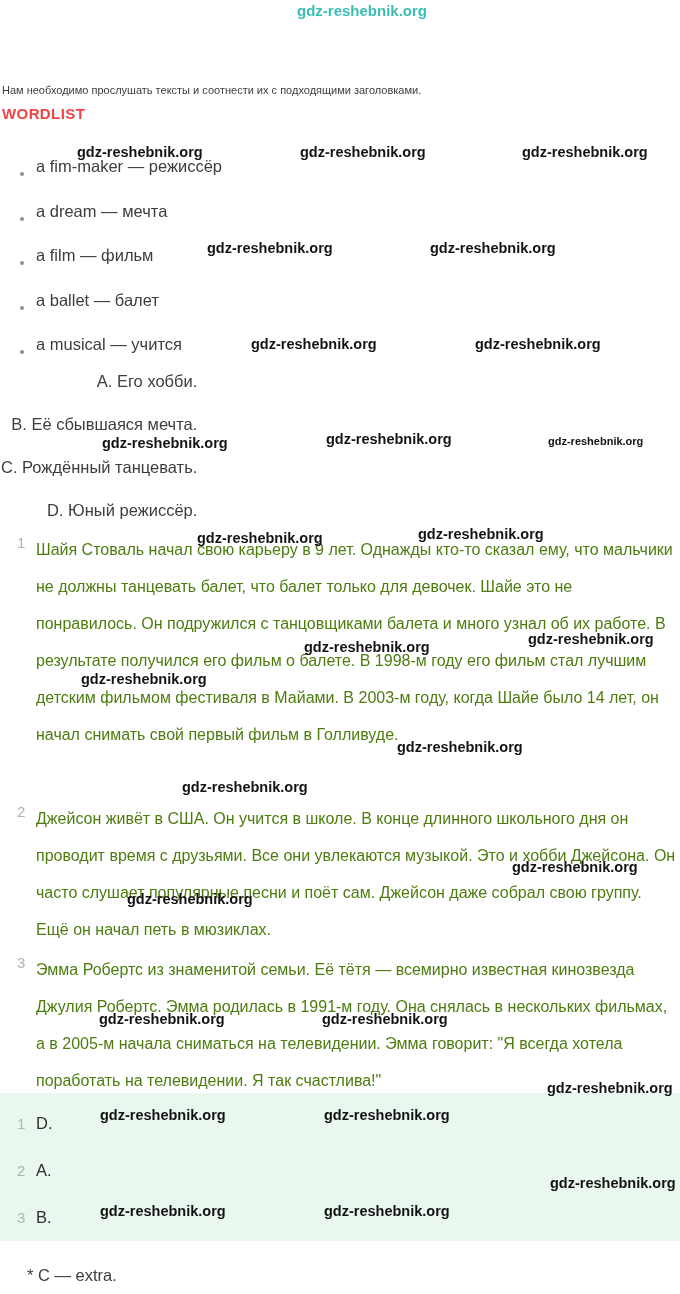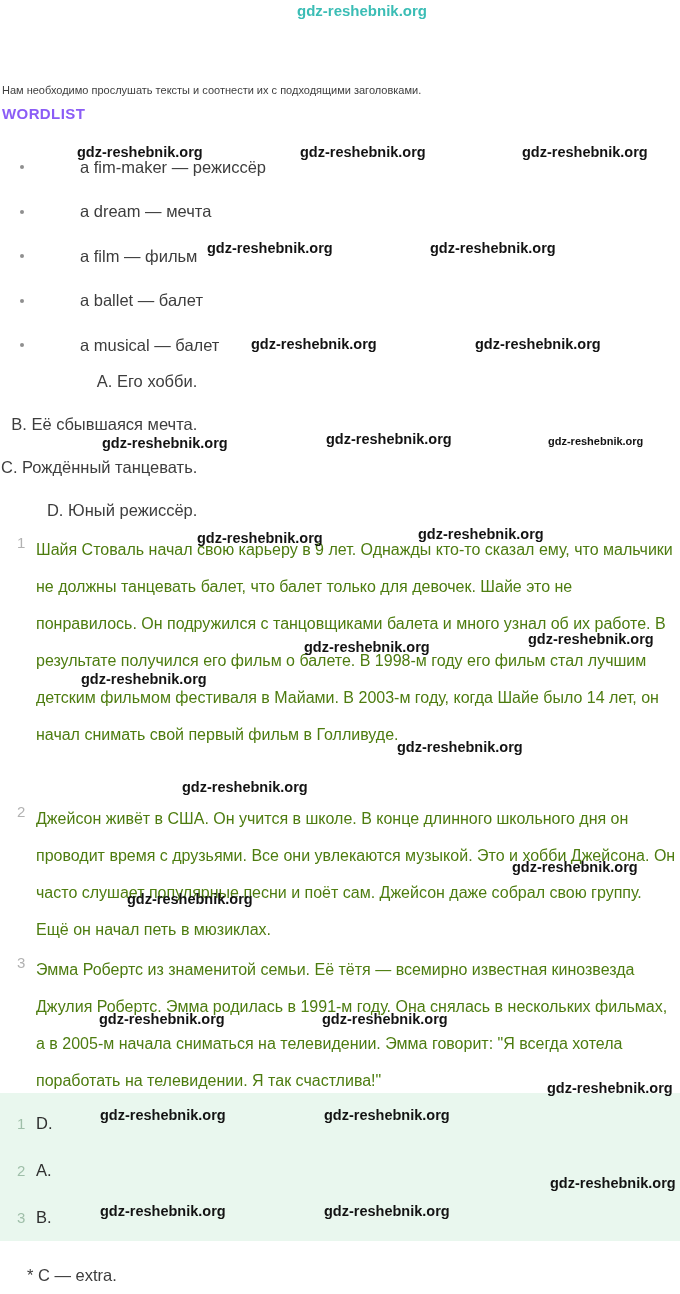--- a/index.html
+++ b/index.html
@@ -4,24 +4,24 @@
 <style>
   * { margin:0; padding:0; box-sizing:border-box; }
   body { width:680px; font-family:"Liberation Sans","DejaVu Sans",sans-serif; background:#ffffff; color:#3d3d3d; }
   .page { position:relative; width:680px; height:1294px; overflow:hidden; background:#ffffff; }
 
   .wm { position:absolute; font-size:14.5px; font-weight:600; color:#131313; white-space:nowrap;padding-left:44px; }
   .wm.small { font-size:11px; }
   .wm-top { left:0; right:0; top:2px; text-align:center; color:var(--watermark-top,#3bbdb5); font-size:15px; }
 
   .intro { position:absolute; left:2px; top:33px; width:650px; font-size:11px; line-height:35px; color:#3d3d3d;margin-top:40px; }
-  .wordlist-title { position:absolute; left:2px; top:105px; font-size:15px; font-weight:700; color:#8b5cf6; letter-spacing:.4px; }
+  .wordlist-title { position:absolute; left:2px; top:105px; font-size:15px; font-weight:700; color:#ef4444; letter-spacing:.4px; }
 
   .wordlist { position:absolute; left:20px; top:158px; list-style:none; }
-  .wordlist li { display:flex; align-items:center; height:18px; margin-bottom:26.5px; font-size:16.5px; color:#3d3d3d;gap:44px; }
+  .wordlist li { display:flex; align-items:flex-end; height:18px; margin-bottom:26.5px; font-size:16.5px; color:#3d3d3d; }
   .dot { width:4px; height:4px; border-radius:50%; background:#8f8f8f; margin-right:12px; flex:0 0 auto; }
 
   .headings { position:absolute; left:1px; top:372px; }
   .heading { height:20px; margin-bottom:23px; font-size:16.5px; color:#3d3d3d;text-align:right; }
 
   .text-block { position:absolute; left:0; width:676px; }
   .text-block .num { position:absolute; left:17px; top:3px; font-size:15px; color:#b2b2b2; }
   .text-block .body { margin-left:36px; font-size:16px; line-height:37px; color:#4d7c0f; }
 
   .answers { position:absolute; left:0; top:1093px; width:680px; height:148px; background:var(--answer-box-bg,#e9f7ee); padding-top:7px; }
@@ -54,21 +54,21 @@
     <li>
         <span class="dot"></span>
         <span>a film — фильм</span>
       </li>
     <li>
         <span class="dot"></span>
         <span>a ballet — балет</span>
       </li>
     <li>
         <span class="dot"></span>
-        <span>a musical — балет</span>
+        <span>a musical — учится</span>
       </li>
   </ul>
 
   <div class="headings">
     <div class="heading">A. Его хобби.</div>
     <div class="heading">B. Её сбывшаяся мечта.</div>
     <div class="heading">C. Рождённый танцевать.</div>
     <div class="heading">D. Юный режиссёр.</div>
   </div>
 

